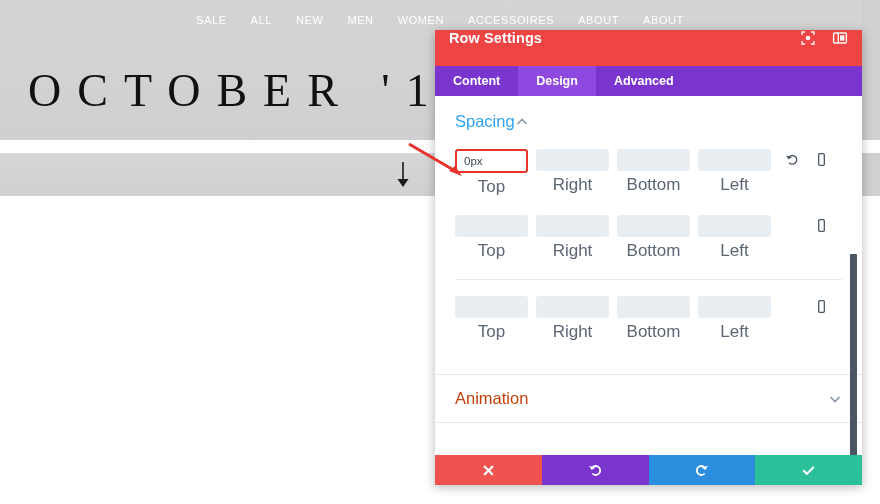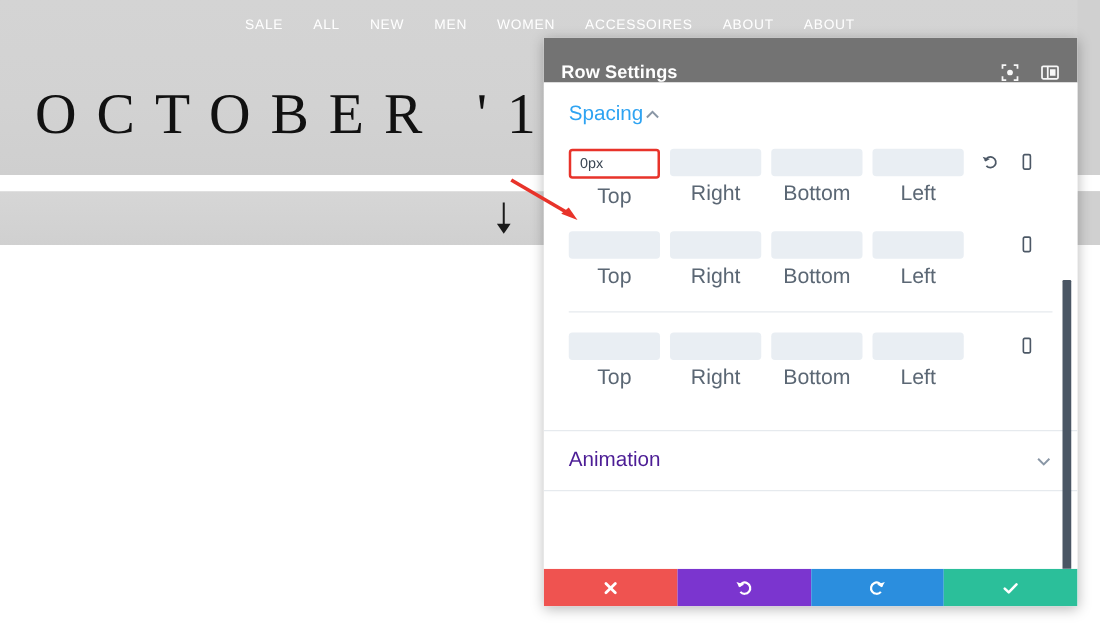--- a/index.html
+++ b/index.html
@@ -50,22 +50,22 @@
   
   #modal {
     position:absolute; left:435px; top:30px; width:427px; height:455px;
     background:#ffffff;
     box-shadow:0 2px 10px rgba(0,0,0,.28);
     display:flex; flex-direction:column;
     overflow:hidden;
   }
 
   .modal-head {
-    background:#737373; height:36px; flex:0 0 36px;
-    display:flex; align-items:flex-end; padding:0 14px; position:relative;
+    background:#ef4444; height:36px; flex:0 0 36px;
+    display:flex; align-items:flex-start; padding:0 14px; position:relative;
   }
   .modal-title { color:#fff; font-size:14.5px; font-weight:bold; letter-spacing:.1px; }
   .head-icons { margin-left:auto; display:flex; align-items:center; gap:16px; }
   .head-icons .hicon { width:16px; height:16px; color:#fff; opacity:.95; display:block; cursor:pointer; }
 
   .tabs {
     background:#7b35cf; height:30px; flex:0 0 30px; display:flex; align-items:stretch;
   }
   .tab {
     display:flex; align-items:center; padding:0 18px;
@@ -101,21 +101,21 @@
   .tool { width:15px; height:16px; color:#4c5866; cursor:pointer; display:block; }
 
   .grp { margin-bottom:18px; }
   .divider { height:1px; background:#e6eaee; margin:14px 0 16px 0; }
 
   .sec-closed {
     border-top:1px solid #e6eaee; border-bottom:1px solid #e6eaee;
     margin:0 -20px; padding:14px 20px;
     display:flex; align-items:center; justify-content:space-between;
   }
-  .sec-closed-title { color:#4c1d95; font-size:16.5px; }
+  .sec-closed-title { color:#c2410c; font-size:16.5px; }
 
   
   .scroll-track { position:absolute; right:2px; top:0; bottom:0; width:9px; }
   .scroll-thumb {
     position:absolute; right:3px; top:158px; width:7px; height:245px;
     background:#4a5664; border-radius:1px; cursor:pointer;
   }
 
   .modal-foot { height:30px; flex:0 0 30px; display:flex; }
   .fbtn { flex:1 1 0; display:flex; align-items:center; justify-content:center; cursor:pointer; }
@@ -173,20 +173,25 @@
       <span class="hicon">
         <svg viewBox="0 0 16 16" fill="none" stroke="currentColor" stroke-width="1.4">
           <rect x="1.6" y="3" width="12.8" height="10" rx="1"></rect>
           <line x1="6.2" y1="3" x2="6.2" y2="13"></line>
           <rect x="8" y="5.4" width="4.4" height="5.2" fill="currentColor" stroke="none"></rect>
         </svg>
       </span>
     </div>
   </div>
 
+  <div class="tabs">
+    <div class="tab">Content</div>
+    <div class="tab active">Design</div>
+    <div class="tab">Advanced</div>
+  </div>
 
   <div class="modal-body">
 
     <div class="sec-open-head">
       <span class="sec-open-title">Spacing</span>
       <span class="chev">
         <svg viewBox="0 0 14 14" fill="none" stroke="currentColor" stroke-width="1.6">
             <path d="M2.5 9 L7 4.5 L11.5 9"></path>
           </svg>
       </span>

